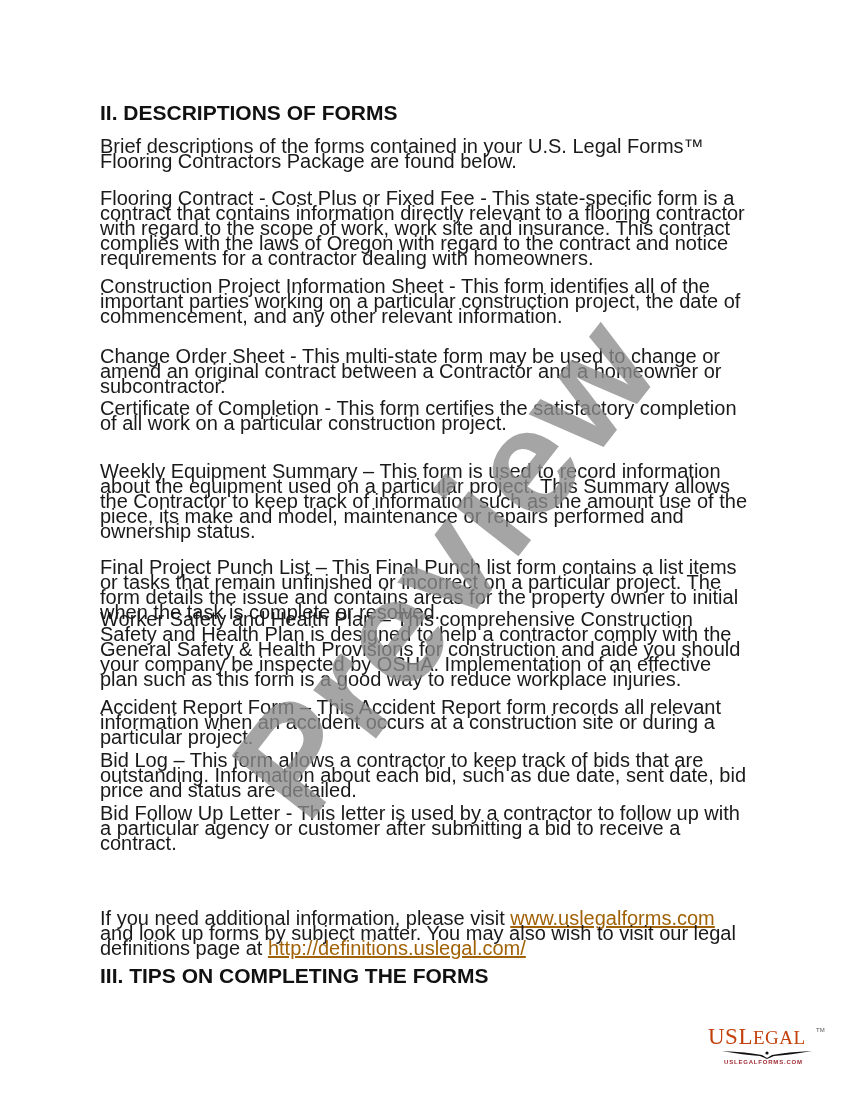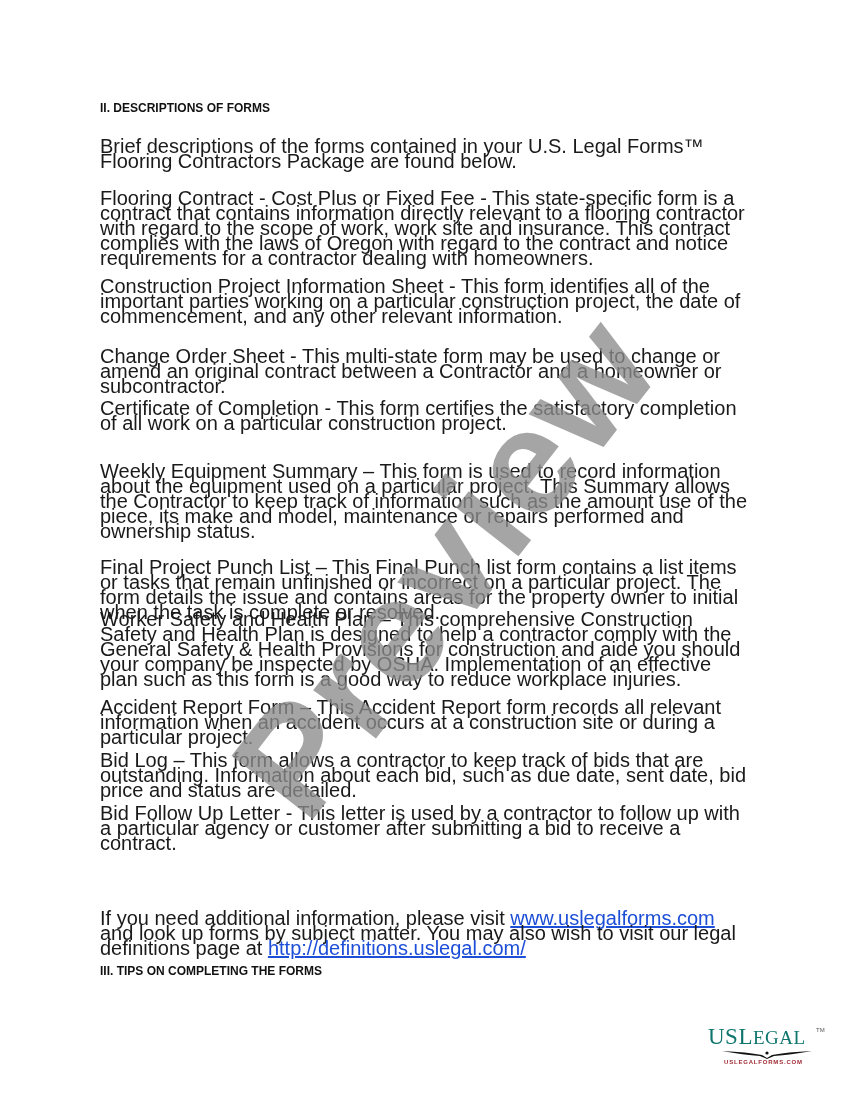--- a/index.html
+++ b/index.html
@@ -1,36 +1,36 @@
 <!DOCTYPE html>
 <html><head>
   <meta charset="utf-8">
   <style>
     html, body { margin: 0; padding: 0; }
     body {
       width: 850px; height: 1100px; background: #ffffff; position: relative; overflow: hidden;
       font-family: "Liberation Sans", sans-serif; color: #111;
     }
     .h2 {
-      position: absolute; left: 100px; font-weight: bold; font-size: 12px; letter-spacing: 0px; color: #111;
+      position: absolute; left: 100px; font-weight: bold; font-size: 21px; letter-spacing: 0px; color: #111;
     }
     .para {
       position: absolute; left: 100px; width: 650px; font-size: 20px; line-height: 15px; color: #1a1a1a;
     }
     .para .title { }
-    .para a { color: #1d4ed8; }
+    .para a { color: #a16207; }
     .watermark {
       position: absolute; left: 95px; top: 480px; width: 700px; text-align: center;
       font-family: "Liberation Sans", sans-serif; font-weight: bold; font-size: 150px;
       color: rgba(140,140,140,0.78); transform: rotate(-52deg); transform-origin: center center;
       letter-spacing: 2px; pointer-events: none;
     }
     .logo { position: absolute; left: 708px; top: 1025px; width: 115px; height: 45px; }
     .logo .word {
-      font-family: "Liberation Serif", serif; font-size: 23px; color: #0f766e; letter-spacing: 0.5px; line-height: 24px;
+      font-family: "Liberation Serif", serif; font-size: 23px; color: #c2410c; letter-spacing: 0.5px; line-height: 24px;
     }
     .logo .word .small { font-size: 19px; }
     .logo .tm { position: absolute; left: 108px; top: 2px; font-size: 6px; color: #555; }
     .logo .wings { position: absolute; left: 14px; top: 24px; width: 90px; height: 10px; }
     .logo .url { position: absolute; left: 16px; top: 34px; font-size: 6px; letter-spacing: 0.8px; color: #a02b33; font-weight: bold; }
   </style>
 </head>
 <body>
 
 <div class="h2" style="top:101px;">II.  DESCRIPTIONS OF FORMS</div>

